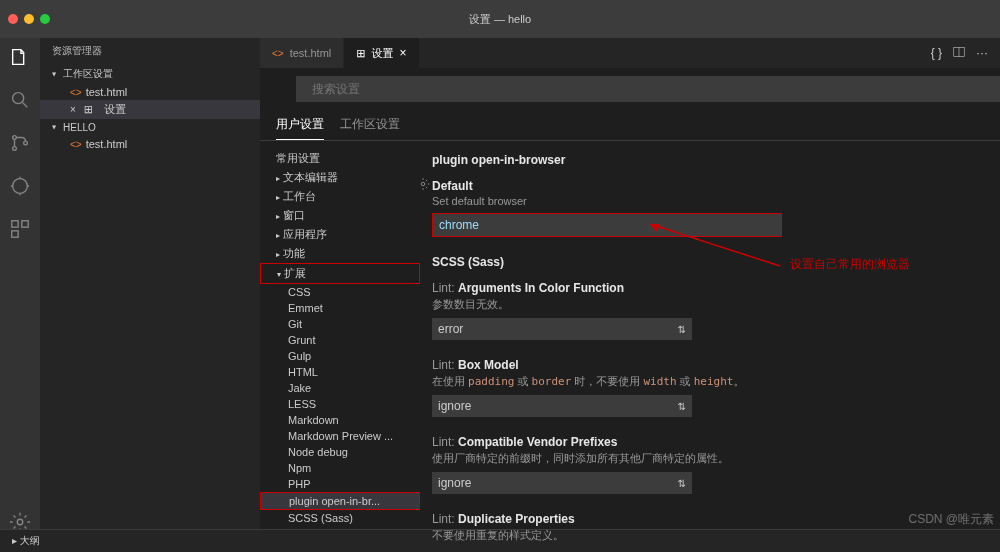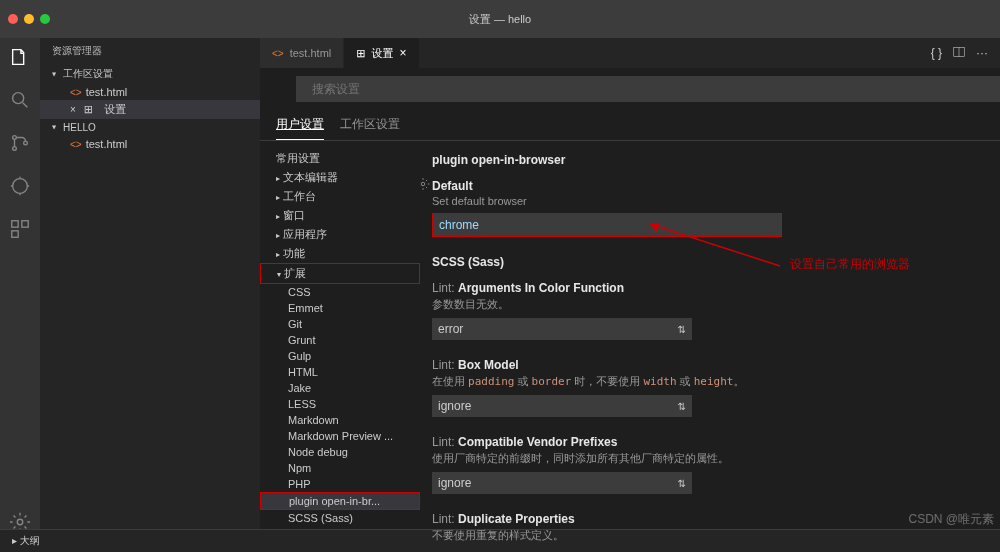--- a/index.html
+++ b/index.html
@@ -32,21 +32,21 @@
 .tab.active { background: #1e1e1e; color: #fff; }
 .tab .x { font-size: 12px; }
 .tabs-right { margin-left: auto; display: flex; align-items: center; gap: 10px; padding-right: 12px; color: #ccc; }
 .tabs-right svg { width: 14px; height: 14px; stroke: #ccc; fill: none; }
 
 .settings-body { flex: 1; display: flex; flex-direction: column; background: #1e1e1e; overflow: hidden; }
 .search-wrap { padding: 8px 16px; }
 .search { width: 100%; background: #3c3c3c; border: none; color: #ccc; padding: 6px 16px; font-size: 12px; outline: none; margin-left: 20px; }
 .scope-tabs { display: flex; gap: 16px; padding: 0 16px; border-bottom: 1px solid #3c3c3c; }
 .scope-tab { padding: 6px 0; font-size: 12px; color: #969696; cursor: pointer; }
-.scope-tab.active { color: #fff; border-bottom: 1px solid #fff; text-decoration: underline; }
+.scope-tab.active { color: #fff; border-bottom: 1px solid #fff; }
 
 .settings-content { flex: 1; display: flex; overflow: hidden; }
 .toc { width: 160px; padding: 8px 0; overflow-y: auto; font-size: 11px; }
 .toc-item { padding: 2px 8px 2px 16px; color: #ccc; cursor: pointer; white-space: nowrap; overflow: hidden; text-overflow: ellipsis; }
 .toc-item.sub { padding-left: 28px; }
 .toc-item.expanded::before { content: "▾"; font-size: 8px; margin-right: 3px; }
 .toc-item.collapsed::before { content: "▸"; font-size: 8px; margin-right: 3px; }
 .toc-item.hl { border: 1px solid #cc0000; }
 .toc-item.sel { background: #37373d; }
 

